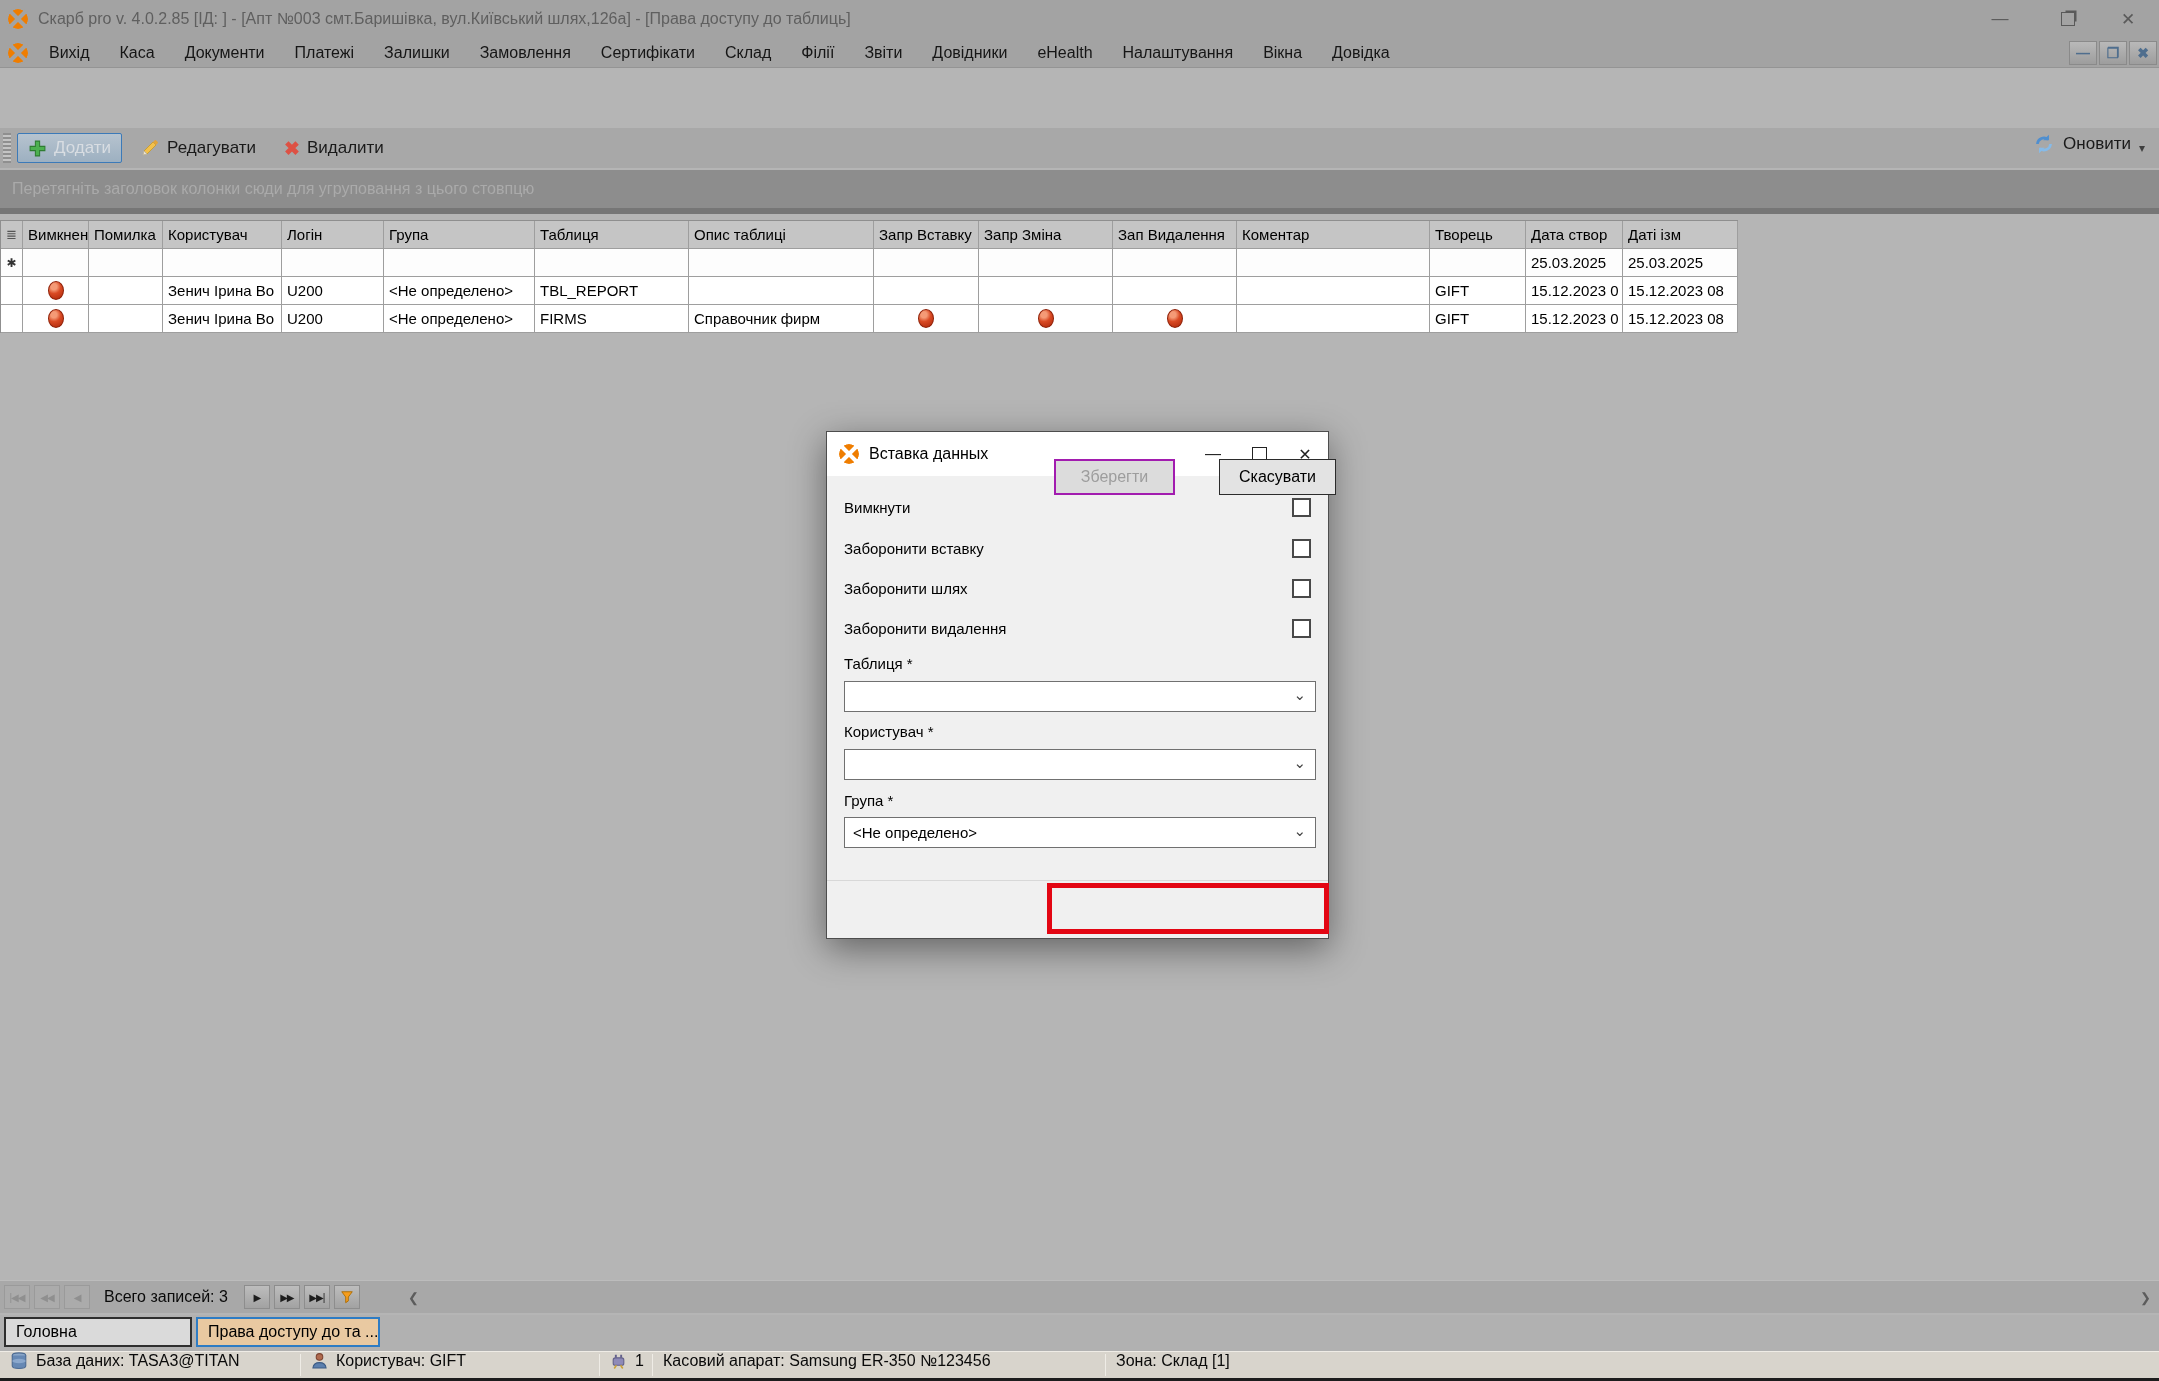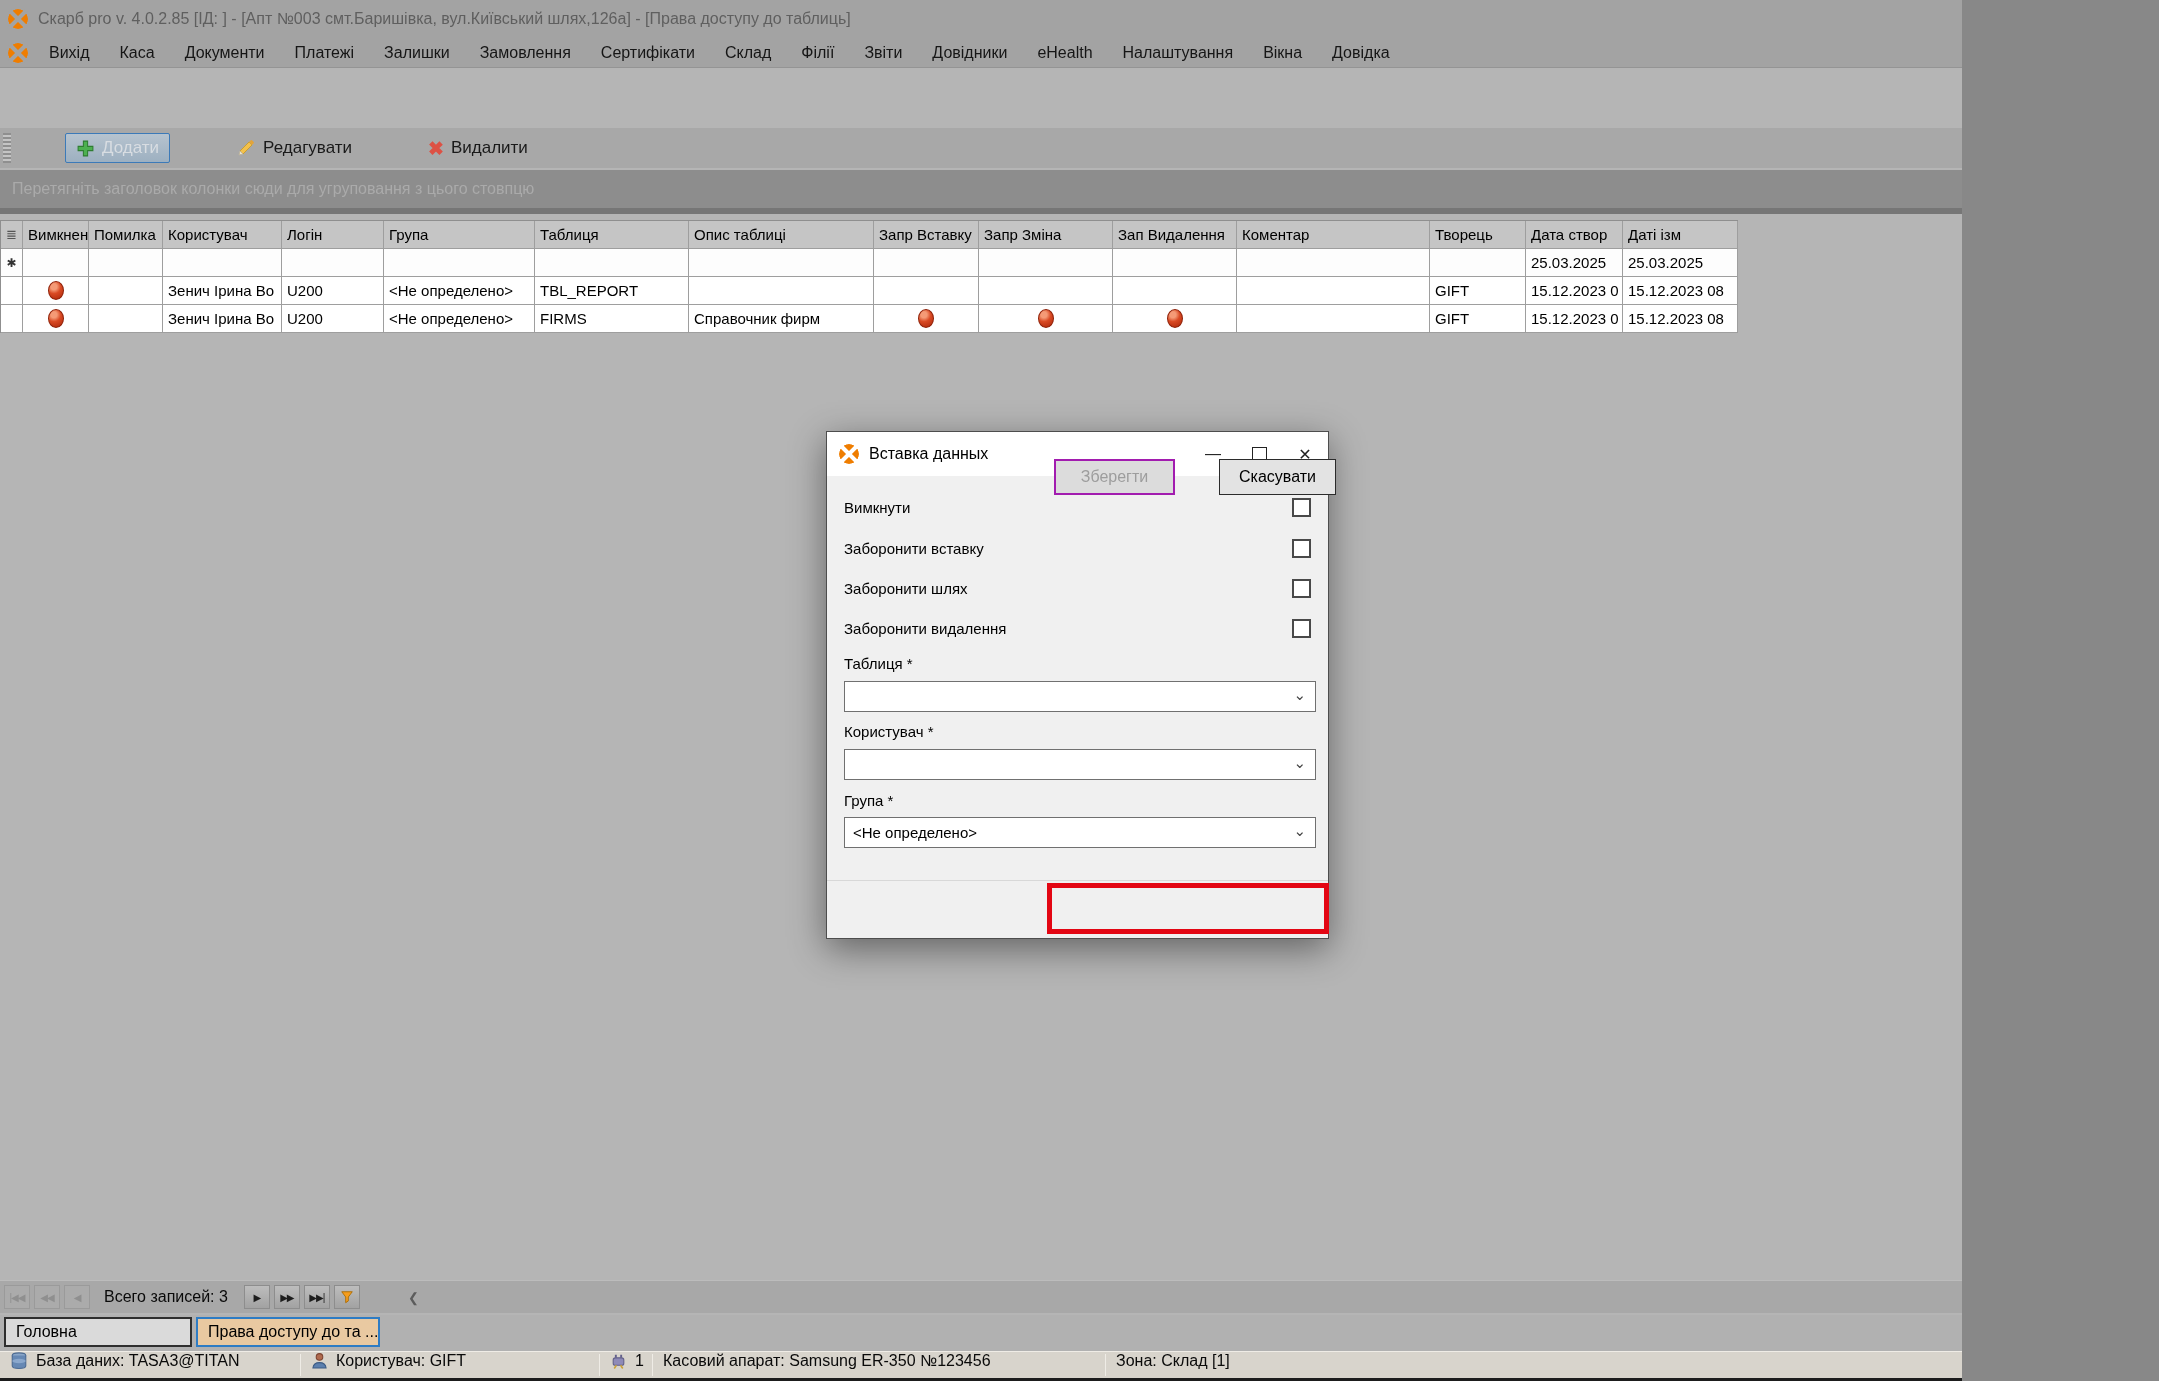--- a/index.html
+++ b/index.html
@@ -1,17 +1,17 @@
 <!DOCTYPE html>
 <html><head>
 <meta charset="utf-8">
 <style>
   html,body{margin:0;padding:0;background:#888;}
   *{box-sizing:border-box;font-family:"Liberation Sans",sans-serif;}
-  #app{position:relative;width:1962px;height:1381px;background:#b5b5b5;overflow:hidden;}
+  #app{position:relative;width:2159px;height:1381px;background:#b5b5b5;overflow:hidden;}
 
   
   .logo{position:relative;display:inline-block;width:20px;height:20px;border-radius:50%;
         background:radial-gradient(circle,#fff 0 3.5px,#ef7d00 3.5px 10px,transparent 10px);--logobg:#a3a3a3;}
   .logo::before,.logo::after{content:"";position:absolute;left:50%;top:-2px;bottom:-2px;width:4px;margin-left:-2px;background:var(--logobg);}
   .logo::before{transform:rotate(45deg);} .logo::after{transform:rotate(-45deg);}
 
   
   .titlebar{position:absolute;left:0;top:0;width:2159px;height:38px;background:#a3a3a3;display:flex;align-items:center;padding:0 8px;}
   .titlebar .txt{color:#5f5f5f;font-size:16px;margin-left:10px;white-space:nowrap;}
@@ -25,21 +25,21 @@
   .mdictl{position:absolute;right:2px;top:3px;display:flex;gap:2px;}
   .mdibtn{width:28px;height:24px;background:linear-gradient(#b9b9b9,#9d9d9d);border:1px solid #8a8a8a;color:#4f6e8e;font-weight:bold;font-size:14px;display:flex;align-items:center;justify-content:center;}
 
   
   .pageheader{position:absolute;left:0;top:69px;width:2159px;height:59px;background:#d2a28a;display:flex;align-items:center;}
   .pageheader h1{margin:0 0 0 10px;font-size:41px;font-weight:bold;color:#0d0d0d;letter-spacing:.5px;}
 
   
   .toolbar{position:absolute;left:0;top:128px;width:2159px;height:40px;background:#a8a8a8;display:flex;align-items:center;}
   .grip{width:8px;height:30px;margin:0 6px 0 3px;background:repeating-linear-gradient(#8f8f8f 0 2px,#c4c4c4 2px 4px);}
-  .tbtn{display:flex;align-items:center;gap:7px;font-size:17px;color:#1a1a1a;padding:4px 10px;margin-right:8px;white-space:nowrap;margin-left:48px;}
+  .tbtn{display:flex;align-items:center;gap:7px;font-size:17px;color:#1a1a1a;padding:4px 10px;margin-right:8px;white-space:nowrap;}
   .tbtn.sel{background:linear-gradient(#b6c3cf,#9db0c1);border:1px solid #3c7ab8;border-radius:2px;color:#d8dde2;}
   .tbtn svg{display:block;}
   .xglyph{color:#dd5144;font-size:19px;font-weight:bold;}
   .refreshwrap{position:absolute;right:14px;top:5px;display:flex;align-items:center;gap:8px;font-size:17px;color:#1a1a1a;}
   .ddarrow{color:#3f3f3f;font-size:12px;margin-top:8px;}
 
   
   .groupbar{position:absolute;left:0;top:170px;width:2159px;height:44px;background:#8d8d8d;border-bottom:6px solid #767676;display:flex;align-items:center;}
   .groupbar span{margin-left:12px;color:#aaaaaa;font-size:16px;}
 

